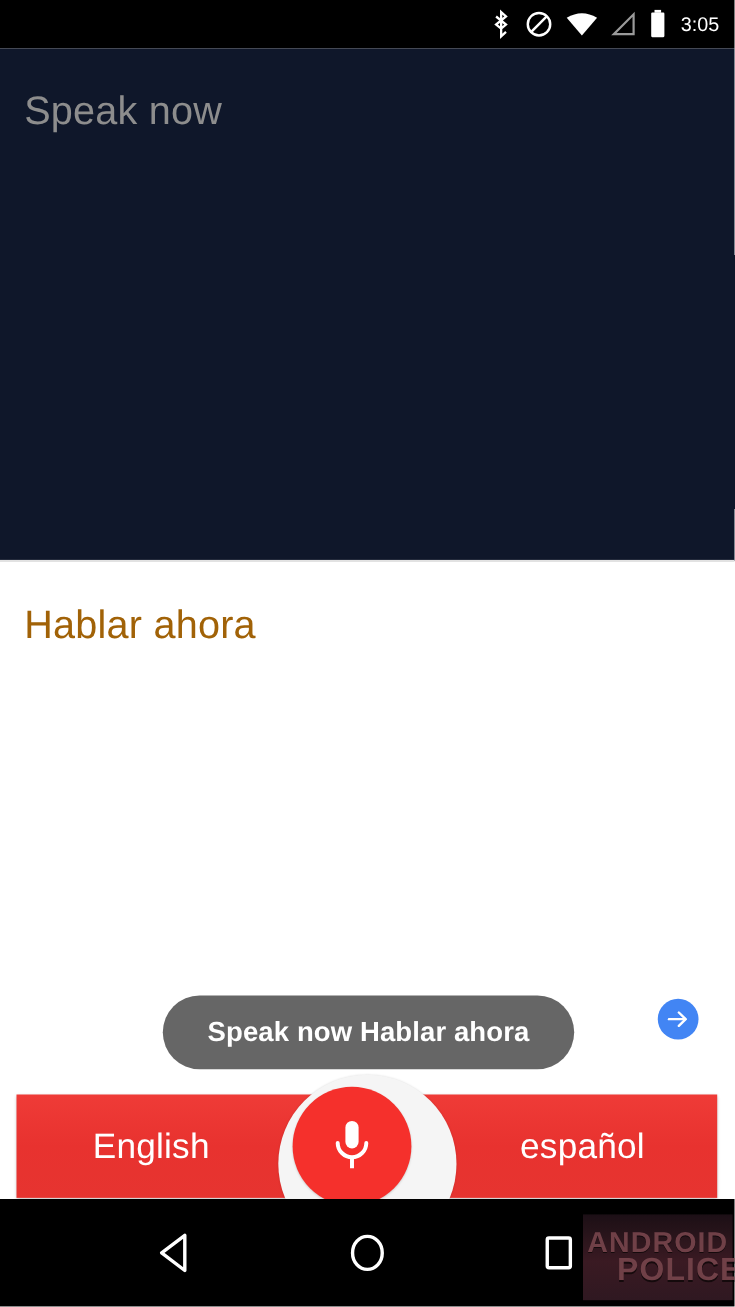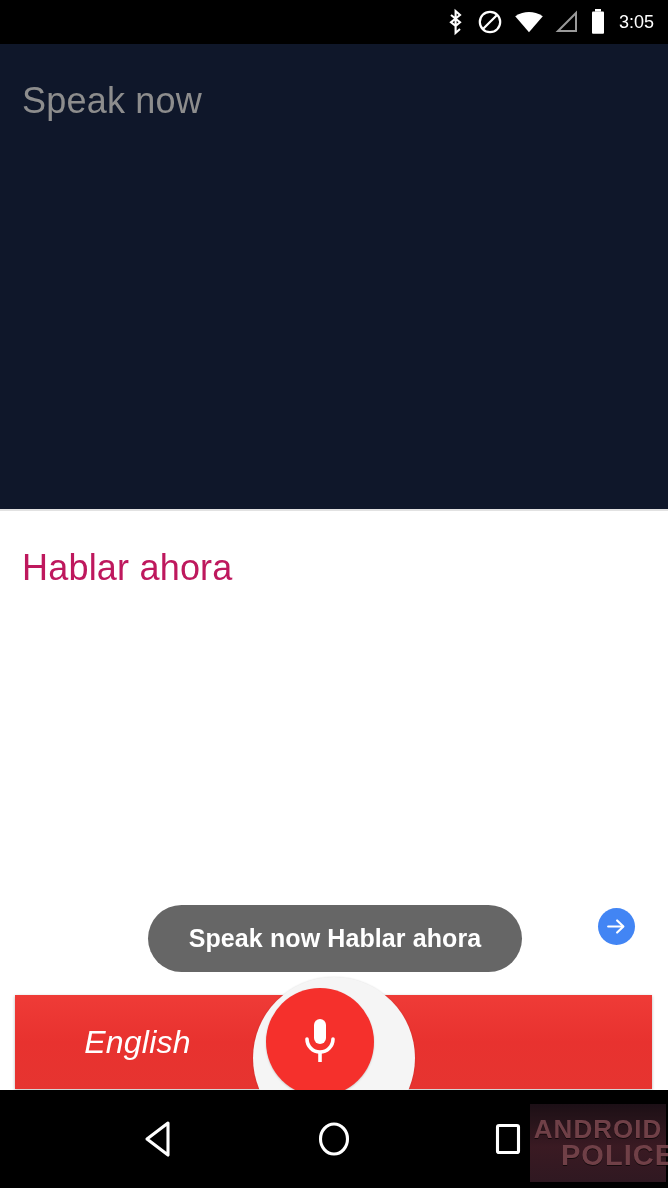--- a/index.html
+++ b/index.html
@@ -56,21 +56,21 @@
 
   
   #target-panel {
     position:absolute; top:511px; left:0;
     width:668px; height:484px;
     background:#ffffff;
   }
   #target-hint {
     position:absolute; top:36px; left:22px;
     font-size:36px;
-    color:#be185d;
+    color:#a16207;
     font-weight:400;
     letter-spacing:0.2px;
   }
 
   
   #toast {
     position:absolute;
     left:148px; top:905px;
     width:374px; height:67px;
     background:#666666;
@@ -116,21 +116,20 @@
     right:0; top:0;
     width:245px; height:94px;
     display:flex; align-items:center; justify-content:center;
     cursor:pointer;
   }
   .lang-label {
     color:#ffffff;
     font-size:32px;
     font-weight:400;
     letter-spacing:0.2px;
-    font-style:italic;
   }
   #mic-ring-circle {
     position:absolute;
     left:253px; top:977px;
     width:162px; height:162px;
     border-radius:50%;
     background:#f5f5f5;
     box-shadow:0 0 2px rgba(0,0,0,0.14);
   }
   #mic-button {
@@ -249,20 +248,23 @@
     <svg width="25" height="25" viewBox="0 0 24 24">
       <line x1="4" y1="12" x2="18" y2="12" stroke="#ffffff" stroke-width="2.1" stroke-linecap="round"></line>
       <polyline points="12.6,6.2 18.6,12 12.6,17.8" fill="none" stroke="#ffffff" stroke-width="2.1" stroke-linecap="round" stroke-linejoin="round"></polyline>
     </svg>
   </div>
 
   <div id="language-bar">
     <div id="lang-source">
       <span class="lang-label">English</span>
     </div>
+    <div id="lang-target">
+      <span class="lang-label">español</span>
+    </div>
   </div>
 
   <div id="mic-ring-circle"></div>
   <div id="mic-button">
     <svg width="46" height="62" viewBox="0 0 46 62">
       <rect x="17" y="8" width="12" height="25" rx="6" fill="#ffffff"></rect>
       <path d="M10 28 A13 13 0 0 0 36 28" fill="none" stroke="#ffffff" stroke-width="3.6" stroke-linecap="round"></path>
       <line x1="23" y1="41" x2="23" y2="51" stroke="#ffffff" stroke-width="3.6" stroke-linecap="butt"></line>
     </svg>
   </div>

